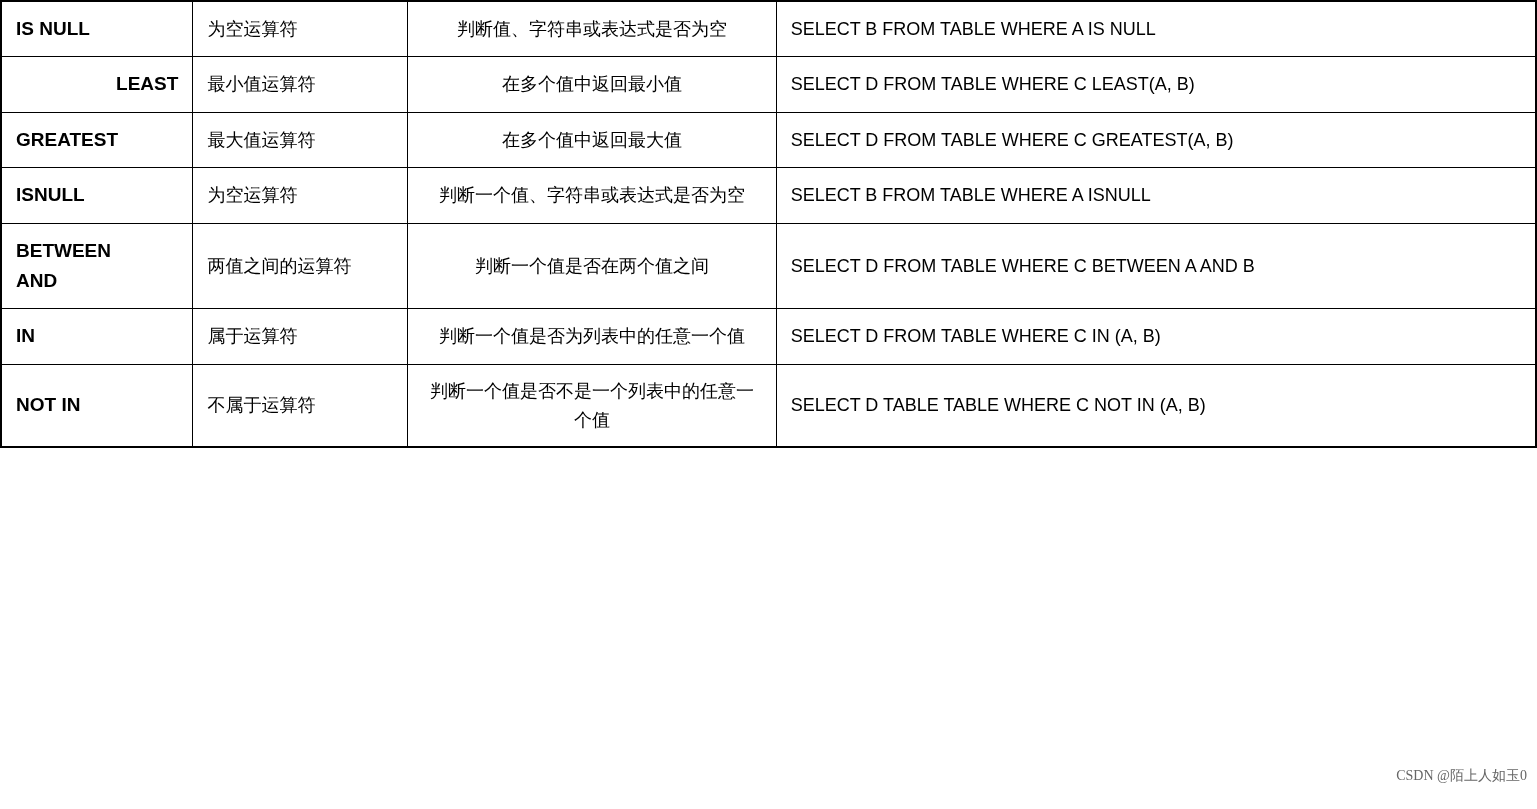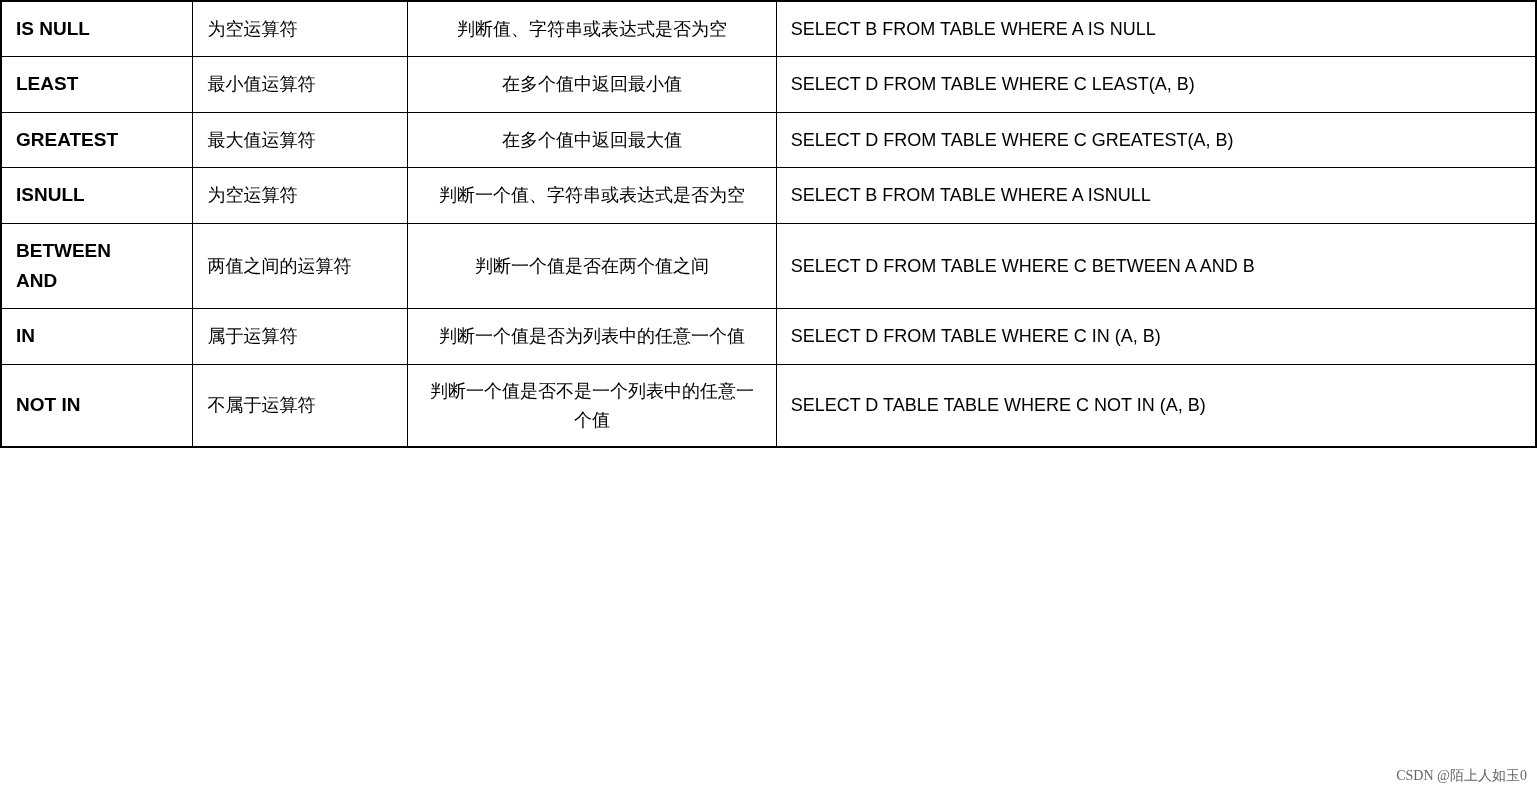--- a/index.html
+++ b/index.html
@@ -75,21 +75,21 @@
 <div class="table-container">
   <table>
     <tbody id="table-body">
     <tr>
           <td style="white-space: pre-wrap; margin-left: 48px;">IS NULL</td>
           <td>为空运算符</td>
           <td>判断值、字符串或表达式是否为空</td>
           <td>SELECT B FROM TABLE WHERE A IS NULL</td>
         </tr>
         <tr>
-          <td style="white-space: pre-wrap;">LEAST</td>
+          <td style="white-space: pre-wrap; text-align: right;">LEAST</td>
           <td>最小值运算符</td>
           <td>在多个值中返回最小值</td>
           <td>SELECT D FROM TABLE WHERE C LEAST(A, B)</td>
         </tr>
         <tr>
           <td style="white-space: pre-wrap;">GREATEST</td>
           <td>最大值运算符</td>
           <td>在多个值中返回最大值</td>
           <td>SELECT D FROM TABLE WHERE C GREATEST(A, B)</td>
         </tr>

